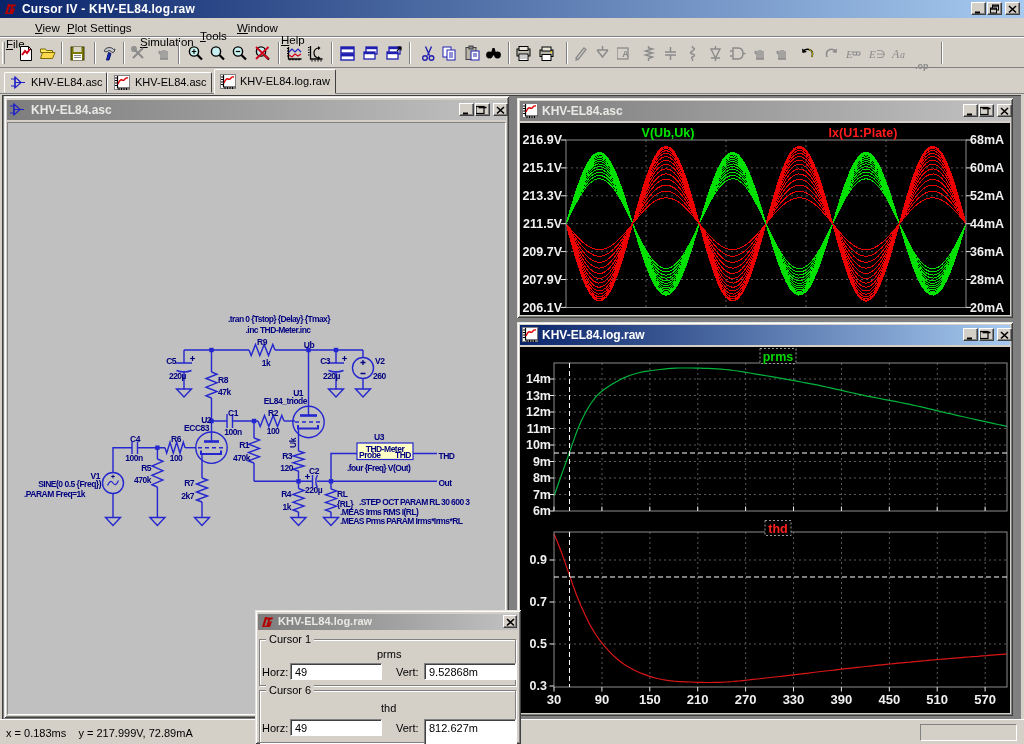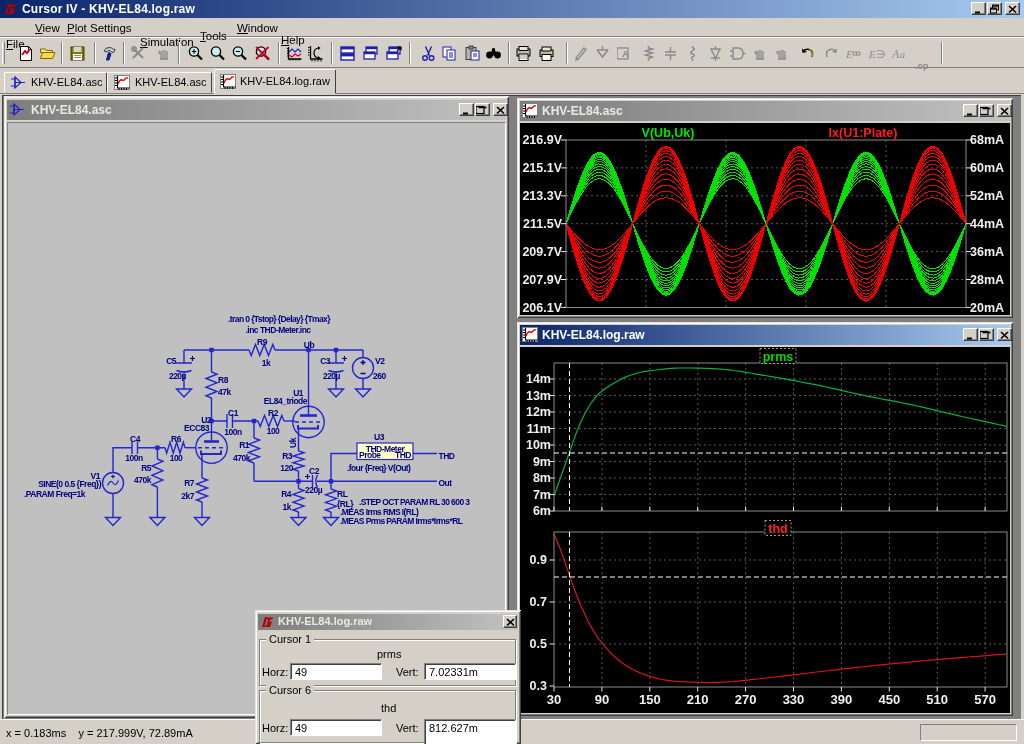--- a/index.html
+++ b/index.html
@@ -655,21 +655,21 @@
           <path d="M3,3 L10,9.5 M10,3 L3,9.5" stroke="#000" stroke-width="1.6"></path>
         </svg>
       </div>
   </div>
   <div class="grp" style="left:4px;top:29px;width:257px;height:47px"></div>
   <span class="abs" style="left:11px;top:23px;font-size:11px;background:#d4d0c8;padding:0 3px">Cursor 1</span>
   <span class="abs" style="left:122px;top:38px;font-size:11px">prms</span>
   <span class="abs" style="left:7px;top:56px;font-size:11px">Horz:</span>
   <div class="tf" style="left:35px;top:53px;width:92px;height:17px">49</div>
   <span class="abs" style="left:141px;top:56px;font-size:11px">Vert:</span>
-  <div class="tf" style="left:169px;top:53px;width:92px;height:17px">7.02331m</div>
+  <div class="tf" style="left:169px;top:53px;width:92px;height:17px">9.52868m</div>
   <div class="grp" style="left:4px;top:80px;width:257px;height:53px"></div>
   <span class="abs" style="left:11px;top:74px;font-size:11px;background:#d4d0c8;padding:0 3px">Cursor 6</span>
   <span class="abs" style="left:126px;top:92px;font-size:11px">thd</span>
   <span class="abs" style="left:7px;top:112px;font-size:11px">Horz:</span>
   <div class="tf" style="left:35px;top:109px;width:92px;height:17px">49</div>
   <span class="abs" style="left:141px;top:112px;font-size:11px">Vert:</span>
   <div class="tf" style="left:169px;top:109px;width:92px;height:35px">812.627m</div>
 </div>
 
 </body></html>

